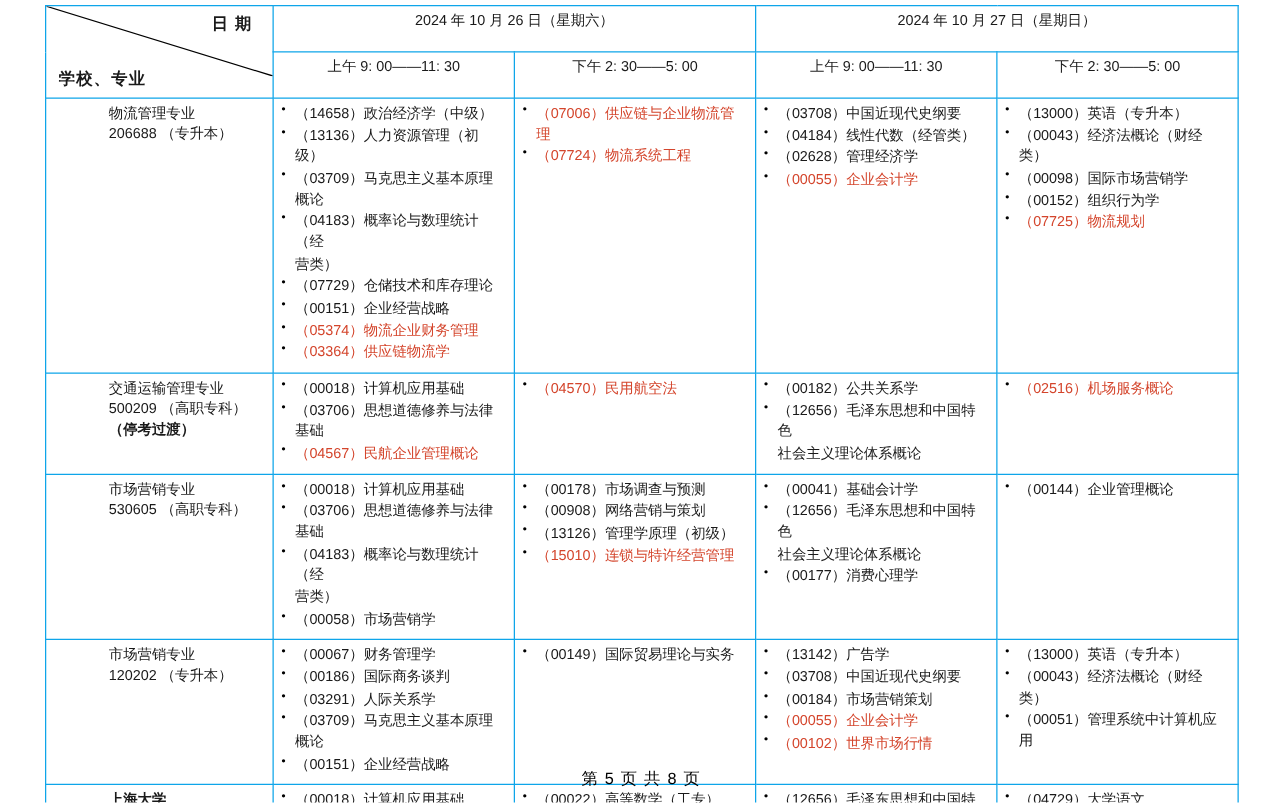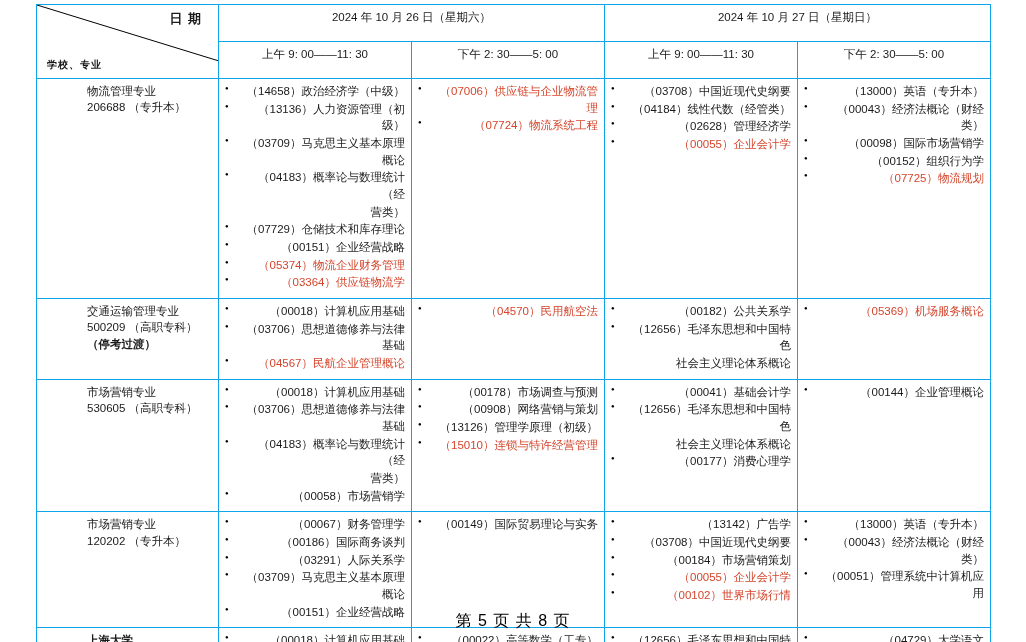--- a/index.html
+++ b/index.html
@@ -63,21 +63,21 @@
     right: 16px;
     top: 5px;
     font-size: 13px;
     font-weight: bold;
     letter-spacing: 1px;
   }
   .hdr-corner .lbl-school {
     position: absolute;
     left: 10px;
     bottom: 6px;
-    font-size: 10px;
+    font-size: 13px;
     font-weight: bold;
     letter-spacing: 1px;
   }
   .hdr-day {
     text-align: center;
     font-size: 13px;
     font-weight: bold;
     height: 26px;
     vertical-align: middle;
     padding-top: 5px;
@@ -99,21 +99,20 @@
   ul.courses {
     list-style: none;
     margin: 0;
     padding: 0;
   }
   ul.courses li {
     position: relative;
     padding-left: 11px;
     margin: 0 0 1px 0;
     line-height: 1.45;
-    text-align: right;
   }
   ul.courses li.bullet::before {
     content: "\25CF";
     position: absolute;
     left: 0;
     top: 0;
     font-size: 6px;
     line-height: 1.9;
     color: #000;
   }
@@ -121,21 +120,21 @@
   ul.courses li.nobullet::before { content: ""; }
   li.red { color: #d4452c; }
   li.red.bullet::before { color: #d4452c; }
   li.cont { padding-left: 11px; }
   .footer {
     position: absolute;
     left: 0;
     right: 0;
     bottom: 10px;
     text-align: center;
-    font-size: 16px;
+    font-size: 13px;
     letter-spacing: 1px;
     color: #000;
   }
 </style>
 </head>
 <body>
 
 <div class="page">
 
   <table class="sched">
@@ -230,21 +229,21 @@
           </td>
           <td>
             <ul class="courses">
               <li class="bullet">（00182）公共关系学</li>
               <li class="bullet">（12656）毛泽东思想和中国特色</li>
               <li class="nobullet cont">社会主义理论体系概论</li>
             </ul>
           </td>
           <td>
             <ul class="courses">
-              <li class="bullet red">（05369）机场服务概论</li>
+              <li class="bullet red">（02516）机场服务概论</li>
             </ul>
           </td>
         </tr>
         <tr>
           <td class="major-cell">
             <div class="line">市场营销专业</div>
             <div class="line">530605  （高职专科）</div>
           </td>
           <td>
             <ul class="courses">

